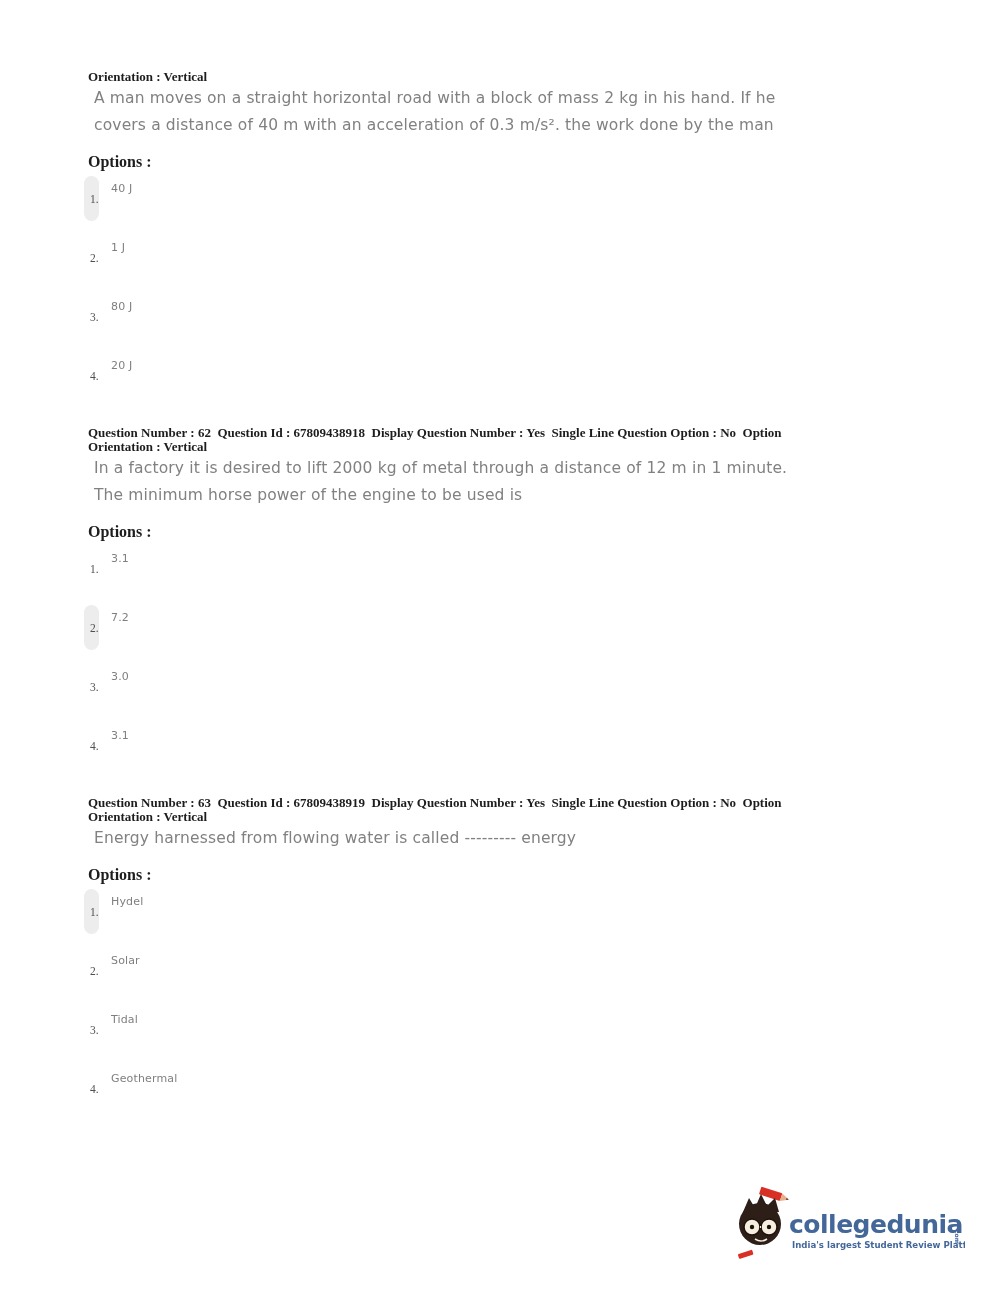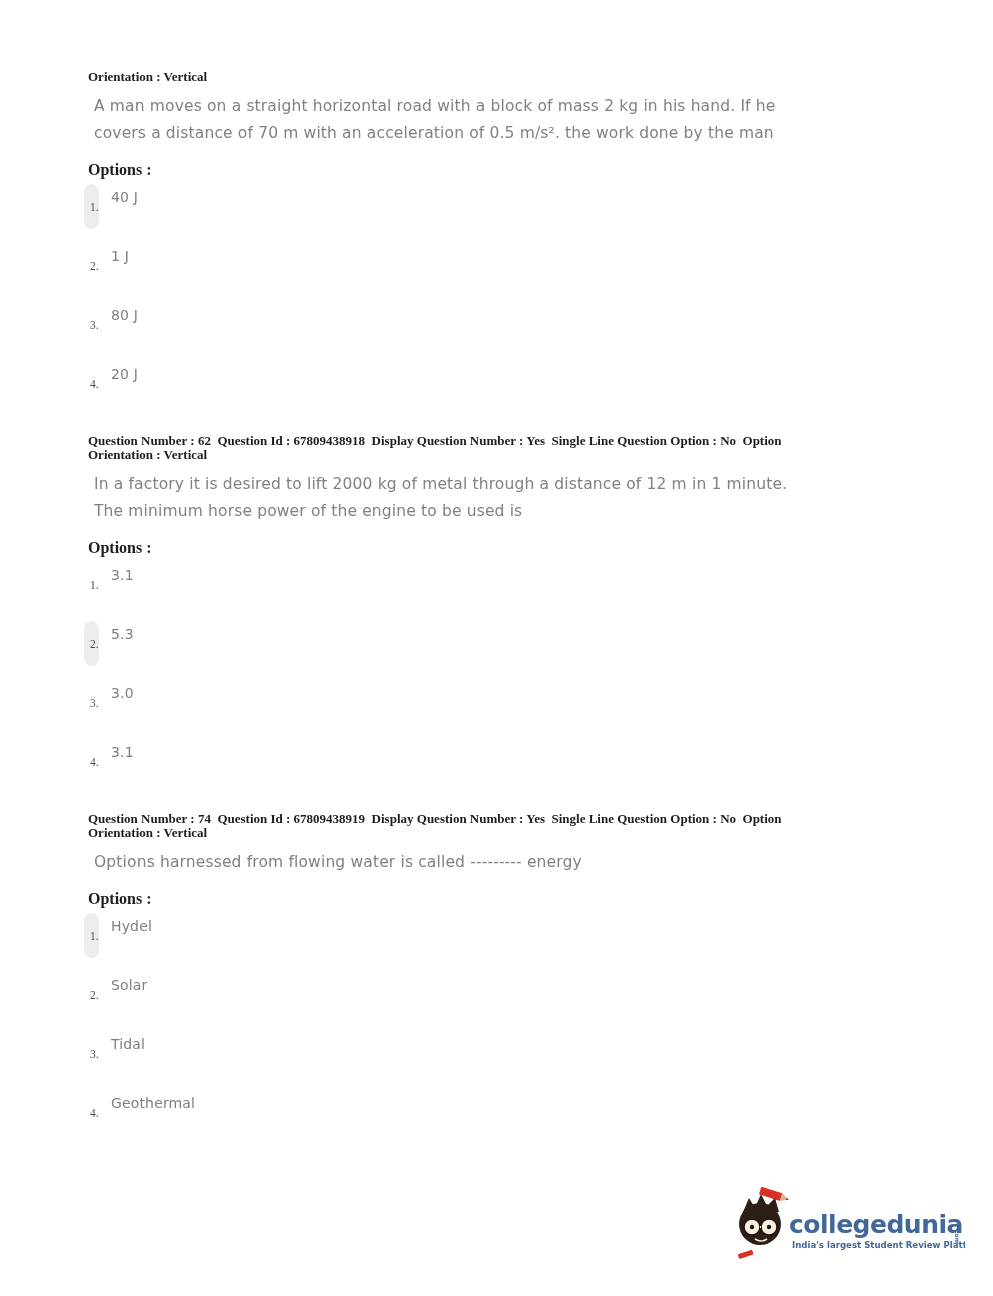--- a/index.html
+++ b/index.html
@@ -16,21 +16,21 @@
     background: #ffffff;
   }
   .meta-line {
     font-family: "Liberation Serif", serif;
     font-weight: bold;
     font-size: 13px;
     color: #1d1d1d;
     line-height: 14.5px;
     white-space: pre-wrap;
   }
-  .qtext { margin-top: 8px; }
+  .qtext { margin-top: 0; }
   .qtext-line {
     font-size: 15.5px;
     color: #818181;
     line-height: 27px;
     letter-spacing: 0.15px;
     padding-left: 6px;
   }
   .options-label {
     font-family: "Liberation Serif", serif;
     font-weight: bold;
@@ -61,21 +61,21 @@
     position: relative; z-index: 1;
     display: inline-block;
     font-family: "Liberation Serif", serif;
     font-size: 11.5px;
     color: #4f4f4f;
     padding-top: 14px;
     padding-left: 2px;
   }
   .opt-label {
     position: relative; z-index: 1;
-    font-size: 14px;
+    font-size: 11px;
     color: #7f7f7f;
     margin-left: 5px;
     line-height: 20px;
     letter-spacing: 0.15px;
     text-align: right;
   }
   .question-block + .question-block { margin-top: 26px; }
   .brand {
     position: absolute;
     left: 733px; top: 1186px;
@@ -86,21 +86,21 @@
 <body>
 
 <div class="page">
 
   <section class="question-block">
     <div>
       <div class="meta-line">Orientation : Vertical</div>
     </div>
     <div class="qtext">
       <div class="qtext-line">A man moves on a straight horizontal road with a block of mass 2 kg in his hand. If he</div>
-      <div class="qtext-line">covers a distance of 70 m with an acceleration of 0.5 m/s². the work done by the man</div>
+      <div class="qtext-line">covers a distance of 40 m with an acceleration of 0.3 m/s². the work done by the man</div>
     </div>
     <div class="options-label">Options :</div>
     <div class="options">
       <div class="option highlighted">
         <span class="num-wrap">
           <span class="pill"></span>
           <span class="num">1.</span>
         </span>
         <span class="opt-label">40 J</span>
       </div>
@@ -144,46 +144,46 @@
           
           <span class="num">1.</span>
         </span>
         <span class="opt-label">3.1</span>
       </div>
       <div class="option highlighted">
         <span class="num-wrap">
           <span class="pill"></span>
           <span class="num">2.</span>
         </span>
-        <span class="opt-label">5.3</span>
+        <span class="opt-label">7.2</span>
       </div>
       <div class="option">
         <span class="num-wrap">
           
           <span class="num">3.</span>
         </span>
         <span class="opt-label">3.0</span>
       </div>
       <div class="option">
         <span class="num-wrap">
           
           <span class="num">4.</span>
         </span>
         <span class="opt-label">3.1</span>
       </div>
     </div>
   </section>
 
   <section class="question-block">
     <div>
-      <div class="meta-line">Question Number : 74  Question Id : 67809438919  Display Question Number : Yes  Single Line Question Option : No  Option</div>
+      <div class="meta-line">Question Number : 63  Question Id : 67809438919  Display Question Number : Yes  Single Line Question Option : No  Option</div>
       <div class="meta-line">Orientation : Vertical</div>
     </div>
     <div class="qtext">
-      <div class="qtext-line">Options harnessed from flowing water is called --------- energy</div>
+      <div class="qtext-line">Energy harnessed from flowing water is called --------- energy</div>
     </div>
     <div class="options-label">Options :</div>
     <div class="options">
       <div class="option highlighted">
         <span class="num-wrap">
           <span class="pill"></span>
           <span class="num">1.</span>
         </span>
         <span class="opt-label">Hydel</span>
       </div>

